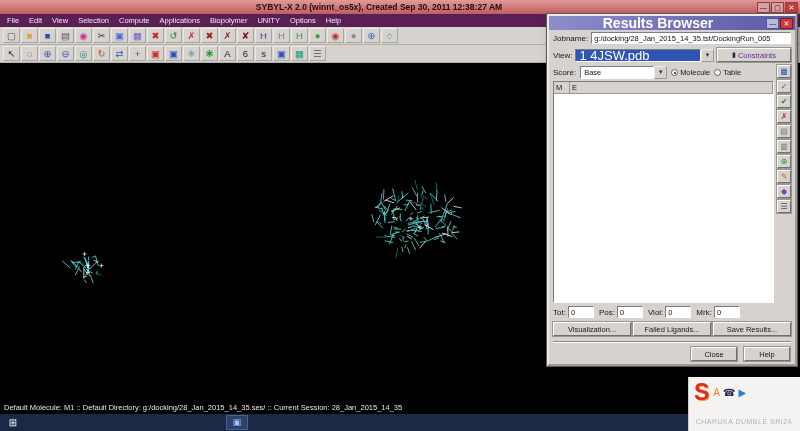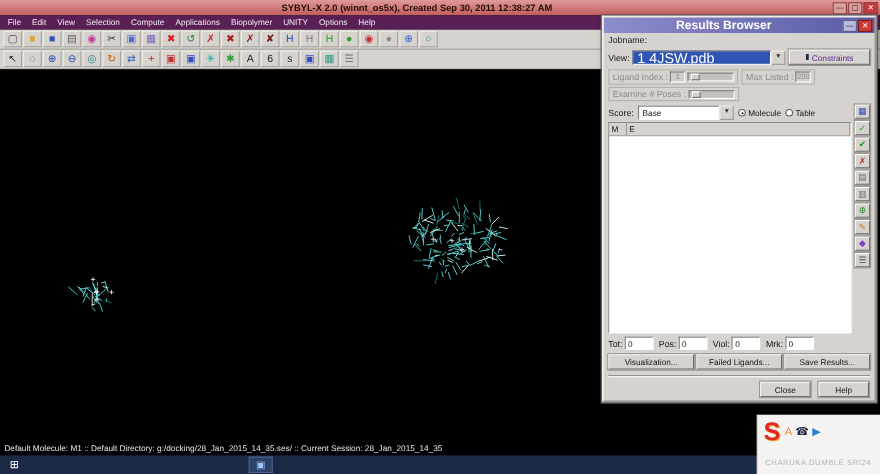--- a/index.html
+++ b/index.html
@@ -45,21 +45,21 @@
   .tray-ico { font-size:10px; line-height:26px; }
   .watermark { position:absolute; right:8px; bottom:6px; z-index:9; font-size:7px; color:#9b9b9b;
                opacity:.75; letter-spacing:.5px; }
 
   
   .dialog { position:absolute; left:547px; top:14px; width:250px; height:352px; background:#d6d3ce;
             border:2px outset #efece8; outline:1px solid #5a5a5a; box-shadow:2px 3px 6px rgba(0,0,0,.55);
             z-index:5; display:flex; flex-direction:column; font-size:8px; color:#161616; }
   .dlg-title { height:14px; background:linear-gradient(90deg,#8d8dcb,#5a5aa4); display:flex;
                align-items:center; padding:0 2px; flex:none; }
-  .dlg-title .t { flex:1; text-align:center; color:#fff; font-size:11px; font-weight:bold; }
+  .dlg-title .t { flex:1; text-align:center; color:#fff; font-size:14px; font-weight:bold; }
   .dlg-btn { width:13px; height:11px; margin-left:1px; background:#b9b9da; border:1px solid #55558a;
              font-size:7px; line-height:9px; text-align:center; color:#1d1d45; }
   .dlg-btn.close { background:#cf3b3b; color:#fff; border-color:#7a1c1c; }
 
   .row { display:flex; align-items:center; gap:3px; padding:2px 4px; flex:none; }
   .lbl { font-size:8px; white-space:nowrap; }
   .dim { color:#8a8a8a; }
   .field, input.field { border:1px solid; border-color:#7d7d7d #fff #fff #7d7d7d; background:#fff;
            height:12px; font-size:7.5px; padding:0 2px; font-family:"Liberation Sans",sans-serif; color:#111; }
   input.field { outline:none; }
@@ -514,53 +514,35 @@
 
   <section class="dialog">
     <div class="dlg-title">
       <span class="t">Results Browser</span>
       <span class="dlg-btn">—</span>
       <span class="dlg-btn close">✕</span>
     </div>
 
     <div class="row">
       <span class="lbl">Jobname:</span>
+      <input class="field grow" value="g:/docking/28_Jan_2015_14_35.tst/DockingRun_005" style="">
     </div>
 
     <div class="row">
       <span class="lbl">View:</span>
       <span class="combo">
         <span class="combo-val-blue">1   4JSW.pdb</span>
         <span class="combo-arrow">▼</span>
       </span>
       <button class="btn3d constraints">
         <span class="c-ico">▮</span>
         <span class="c-txt">Constraints</span>
       </button>
     </div>
 
-    <div class="row sliders">
-      <span class="slider-group">
-        <span class="lbl dim">Ligand Index :</span>
-        <span class="spinbox dim">1</span>
-        <span class="slider">
-            <span class="thumb"></span>
-          </span>
-      </span>
-      <span class="slider-group">
-        <span class="lbl dim">Max Listed :</span>
-        <span class="spinbox dim">200</span>
-      </span>
-      <span class="slider-group">
-        <span class="lbl dim">Examine # Poses :</span>
-        <span class="slider">
-            <span class="thumb"></span>
-          </span>
-      </span>
-    </div>
 
     <div class="middle">
       <div class="left-col">
         <div class="score-row">
           <span class="lbl">Score:</span>
           <span class="combo" style="flex:none;">
             <span class="combo-val-white">Base</span>
             <span class="combo-arrow">▼</span>
           </span>
           <span class="radio">

